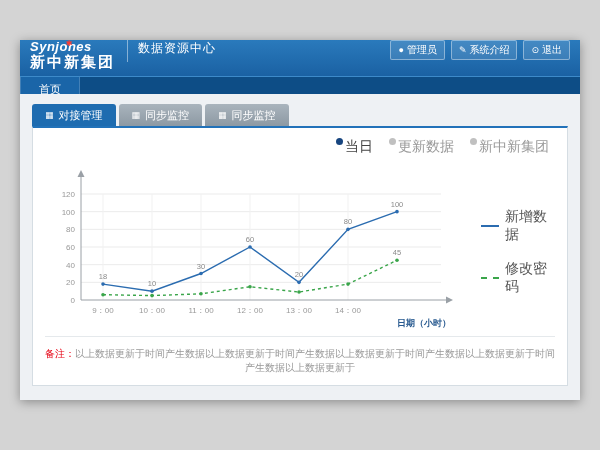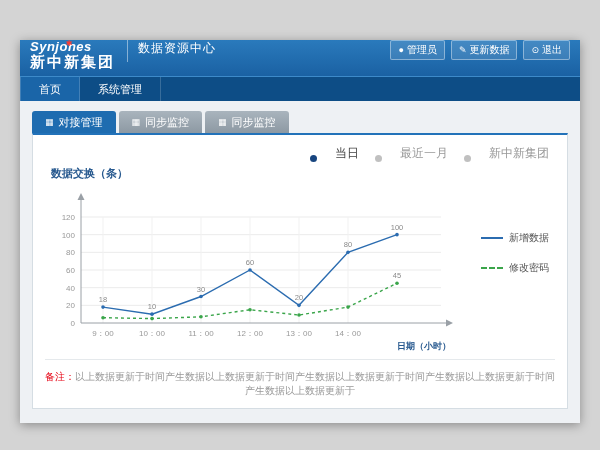--- a/index.html
+++ b/index.html
@@ -18,53 +18,53 @@
   .logo-sub { font-size:15px; font-weight:bold; letter-spacing:2px; }
   .hdr-sep { width:1px; height:22px; background:rgba(255,255,255,.45); margin:0 10px 0 2px; }
   .app-title { font-size:12px; letter-spacing:1px; }
   .hdr-right { margin-left:auto; display:flex; gap:6px; }
   .hbtn { display:flex; align-items:center; gap:3px; font-size:10px; color:#fff;
     background:rgba(255,255,255,.12); border:1px solid rgba(255,255,255,.4);
     border-radius:2px; padding:2px 7px; cursor:pointer; }
   .hicon { font-size:9px; line-height:1; }
 
   
-  .nav { height:25px; background:#0d4d86; display:flex; border-top:1px solid #3d8ac9; }
+  .nav { height:18px; background:#0d4d86; display:flex; border-top:1px solid #3d8ac9; }
   .nav-item { color:#fff; font-size:11px; line-height:24px; padding:0 18px;
     border-right:1px solid rgba(255,255,255,.18); cursor:pointer; }
   .nav-item:first-child { border-left:1px solid rgba(255,255,255,.18); }
   .nav-item.active { background:#1a65a8; }
 
   
   .content { background:#eef1f4; padding:10px 12px 14px; }
   .tabs { display:flex; gap:3px; }
   .tab { font-size:11px; color:#fff; padding:0 13px; line-height:22px; height:22px;
     border-radius:3px 3px 0 0; display:flex; align-items:center; gap:5px; cursor:pointer;
     background:linear-gradient(#a9b4bd,#8d99a3); }
   .tab.active { background:#1e6cb0; }
   .tab-ico { font-size:9px; }
 
   .panel { background:#fff; border:1px solid #d5dde3; border-top:2px solid #2272b9;
     padding:8px 12px 10px; }
 
   .filter-row { display:flex; justify-content:flex-end; gap:16px; padding:2px 6px 4px 0; }
-  .filter { display:flex; align-items:flex-end; gap:18px; font-size:12px; color:#999; cursor:pointer; }
+  .filter { display:flex; align-items:flex-start; gap:2px; font-size:14px; color:#999; cursor:pointer; }
   .filter.active { color:#444; }
   .dot { width:7px; height:7px; border-radius:50%; background:#c0c0c0; display:inline-block; }
   .filter.active .dot { background:#17457f; }
 
   .ylabel { font-size:11px; font-weight:bold; color:#27598f; margin:0 0 2px 6px; }
 
   .chart-row { display:flex; align-items:flex-start; }
   #chart-svg { flex:none; }
   .series-legend { width:70px; padding-top:48px; }
   .series-item { display:flex; align-items:center; gap:6px; margin-bottom:16px; cursor:pointer; }
   .line-sample { width:22px; border-top:2px solid #2b6cb0; }
   .line-sample.dashed { border-top:2px dashed #3aa54a; }
-  .series-name { font-size:10px; color:#555; }
+  .series-name { font-size:14px; color:#555; }
 
   .note { margin-top:4px; border-top:1px solid #e5e9ec; padding-top:10px;
     text-align:center; font-size:10px; color:#999; }
   .note-label { color:#e60012; }
 </style>
 </head>
 <body>
 
 <div class="app-window">
 
@@ -77,32 +77,31 @@
     </div>
     <div class="hdr-sep"></div>
     <div class="app-title">数据资源中心</div>
     <div class="hdr-right">
       <div class="hbtn">
         <span class="hicon">●</span>
         <span>管理员</span>
       </div>
       <div class="hbtn">
         <span class="hicon">✎</span>
-        <span>更新数据</span>
+        <span>系统介绍</span>
       </div>
       <div class="hbtn">
         <span class="hicon">⊙</span>
         <span>退出</span>
       </div>
     </div>
   </div>
 
   <div class="nav">
     <div class="nav-item active">首页</div>
-    <div class="nav-item">系统管理</div>
   </div>
 
   <div class="content">
     <div class="tabs">
       <div class="tab active">
         <span class="tab-ico">▦</span>
         <span>对接管理</span>
       </div>
       <div class="tab">
         <span class="tab-ico">▦</span>
@@ -115,29 +114,28 @@
     </div>
 
     <div class="panel">
       <div class="filter-row">
         <div class="filter active">
           <span class="dot"></span>
           <span>当日</span>
         </div>
         <div class="filter">
           <span class="dot"></span>
-          <span>最近一月</span>
+          <span>更新数据</span>
         </div>
         <div class="filter">
           <span class="dot"></span>
           <span>新中新集团</span>
         </div>
       </div>
 
-      <div class="ylabel">数据交换（条）</div>
 
       <div class="chart-row">
         <svg id="chart-svg" width="436" height="172" viewBox="0 0 436 172">
             <line x1="36" y1="122.33333333333333" x2="396" y2="122.33333333333333" stroke="#ebebeb" stroke-width="1"></line>
             <line x1="36" y1="104.66666666666666" x2="396" y2="104.66666666666666" stroke="#ebebeb" stroke-width="1"></line>
             <line x1="36" y1="87" x2="396" y2="87" stroke="#ebebeb" stroke-width="1"></line>
             <line x1="36" y1="69.33333333333333" x2="396" y2="69.33333333333333" stroke="#ebebeb" stroke-width="1"></line>
             <line x1="36" y1="51.66666666666667" x2="396" y2="51.66666666666667" stroke="#ebebeb" stroke-width="1"></line>
             <line x1="36" y1="34" x2="396" y2="34" stroke="#ebebeb" stroke-width="1"></line>
             <line x1="58" y1="140" x2="58" y2="34" stroke="#f1f1f1" stroke-width="1"></line>

